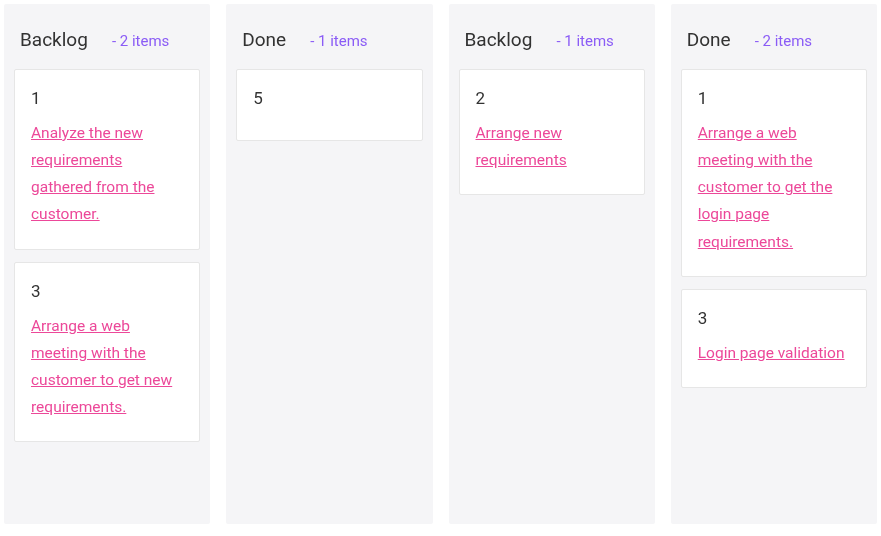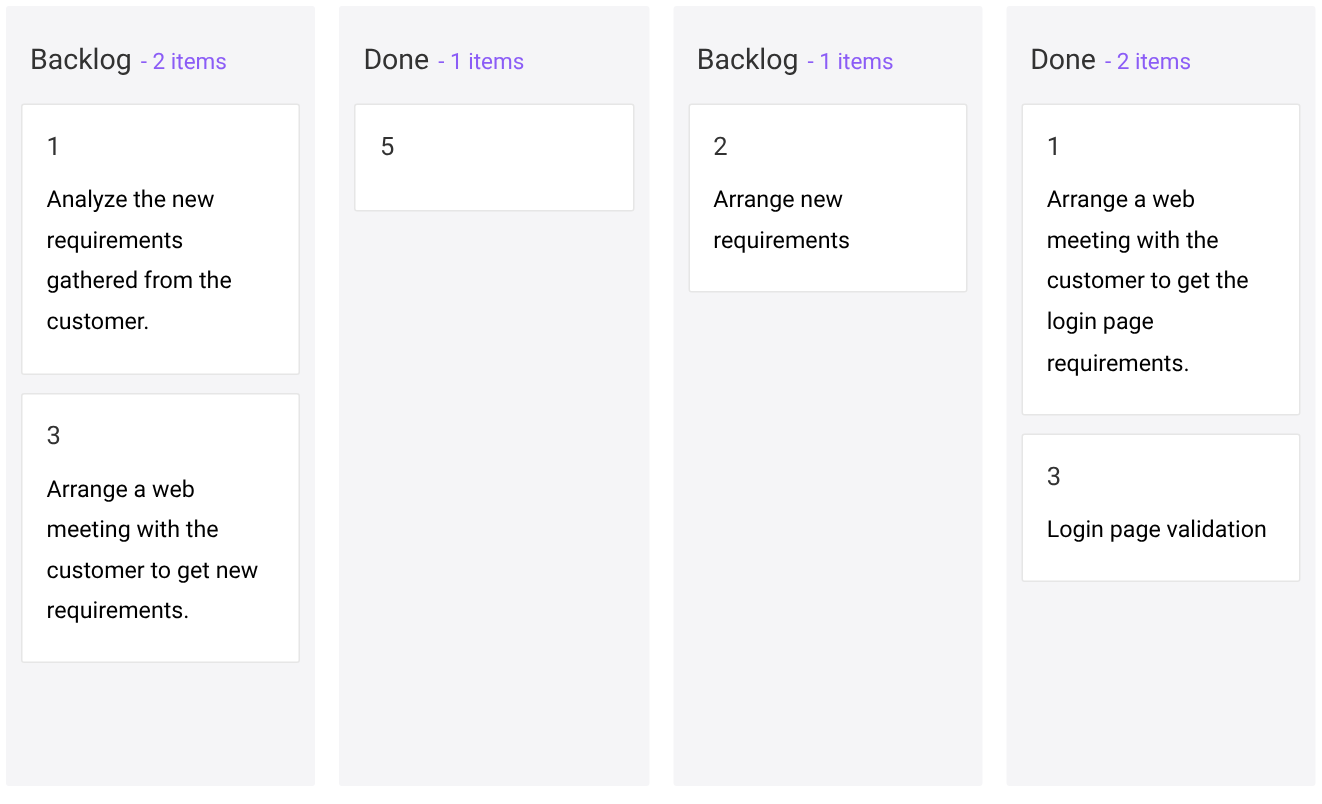--- a/index.html
+++ b/index.html
@@ -21,21 +21,21 @@
       flex: 1;
       background: #f5f5f7;
       border-radius: 2px;
       padding: 0;
       min-height: 520px;
     }
     .column-header {
       padding: 24px 16px 18px 16px;
       display: flex;
       align-items: baseline;
-      gap: 6px;
+      gap: 24px;
     }
     .column-title {
       font-size: 19px;
       font-weight: 400;
       color: #323232;
     }
     .column-count {
       font-size: 15px;
       color: #8b5cf6;
       font-weight: 400;
@@ -54,23 +54,24 @@
       cursor: pointer;
     }
     .card-id {
       font-size: 17px;
       color: #323232;
       margin-bottom: 12px;
       font-weight: 400;
     }
     .card-summary {
       font-size: 15.5px;
-      color: #000000;
+      color: #ec4899;
       line-height: 1.75;
       font-weight: 400;
+      text-decoration: underline;
     }
   </style>
 </head>
 <body>
 
 <div class="board">
 
   <div class="column">
     <div class="column-header">
       <span class="column-title">Backlog</span>

